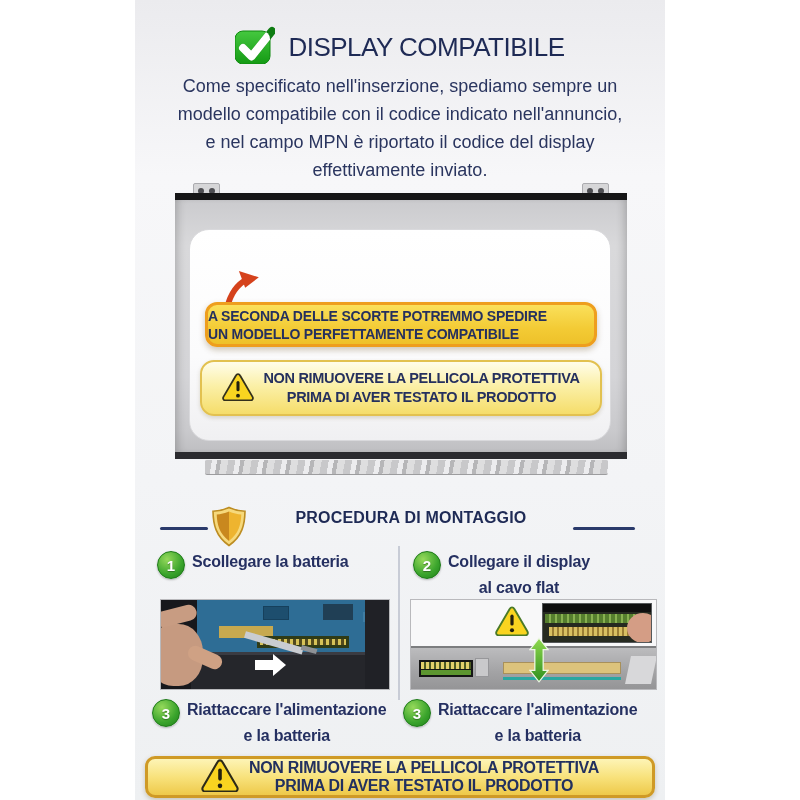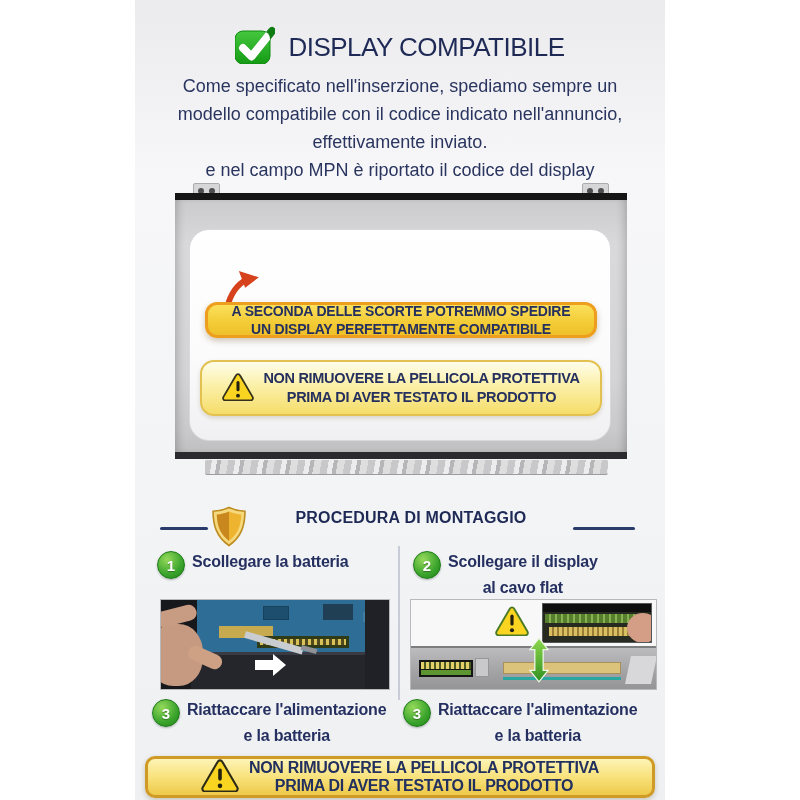--- a/index.html
+++ b/index.html
@@ -34,25 +34,25 @@
     border:1px solid #d9d9dc; border-radius:20px;
   }
   .pbar { position:absolute; left:0; top:272px; width:452px; height:7px; background:#2b2b2f; }
   .pfoil {
     position:absolute; left:30px; top:279px; width:403px; height:16px; border-radius:2px;
     background:repeating-linear-gradient(100deg,#c8c8ca 0 7px,#ececee 7px 12px,#b6b6b8 12px 16px,#dededf 16px 23px);
     border-top:1px solid #f2f2f3; border-bottom:1px solid #9c9c9e;
   }
 
   .banner1 {
-    position:absolute; left:30px; top:122px; width:392px; height:36px;
+    position:absolute; left:30px; top:122px; width:392px; height:45px;
     border:3px solid #ee9e1e; border-radius:12px;
     background:linear-gradient(180deg,#fae05b 0%,#f3cb35 60%,#eec12a 100%);
     box-shadow:0 3px 6px rgba(90,60,0,.28);
-    display:flex; flex-direction:column; align-items:center; justify-content:center;
+    display:flex; flex-direction:column; justify-content:center;
   }
   .banner1 .bl { font-size:14px; font-weight:bold; color:#25305e; line-height:18px; white-space:nowrap; letter-spacing:-0.2px; }
   .banner2 {
     position:absolute; left:25px; top:180px; width:402px; height:56px;
     border:2px solid #e2c150; border-radius:14px;
     background:linear-gradient(180deg,#fffdea 0%,#fbf0a8 45%,#f5dd6a 100%);
     box-shadow:0 2px 4px rgba(90,70,0,.18);
     display:flex; align-items:center; justify-content:center; gap:9px;
   }
   .warn-lines .bl { font-size:14.5px; font-weight:bold; color:#25305e; line-height:19px; white-space:nowrap; letter-spacing:-0.3px; text-align:center; }
@@ -149,22 +149,22 @@
           <path d="M8 22 L16.5 30.5 L37 5" stroke="#0e7c12" stroke-width="8" fill="none" stroke-linecap="round" stroke-linejoin="round"></path>
           <path d="M8 22 L16.5 30.5 L37 5" clip-path="url(#cchk)" stroke="#ffffff" stroke-width="8" fill="none" stroke-linecap="round" stroke-linejoin="round"></path>
         </svg>
       </span>
       <span class="hdr-title">DISPLAY COMPATIBILE</span>
     </div>
 
     <div class="para">
       <div>Come specificato nell'inserzione, spediamo sempre un</div>
       <div>modello compatibile con il codice indicato nell'annuncio,</div>
+      <div>e nel campo MPN è riportato il codice del display</div>
       <div>effettivamente inviato.</div>
-      <div>e nel campo MPN è riportato il codice del display</div>
     </div>
 
     <div class="panel">
       <div class="brk" style="left:18px">
           <i class="h1"></i>
           <i class="h2"></i>
         </div>
       <div class="brk" style="left:407px">
           <i class="h1"></i>
           <i class="h2"></i>
@@ -178,21 +178,21 @@
 
       <span class="abs" style="left:46px; top:90px;">
         <svg width="40" height="44" viewBox="0 0 38 42">
           <path d="M5 40 C7 28 11 18 21 11" stroke="#d5421c" stroke-width="5.5" fill="none" stroke-linecap="round"></path>
           <polygon points="17,1 36,7 23,17" fill="#d5421c"></polygon>
         </svg>
       </span>
 
       <div class="banner1">
         <div class="bl">A SECONDA DELLE SCORTE POTREMMO SPEDIRE</div>
-        <div class="bl">UN DISPLAY PERFETTAMENTE COMPATIBILE</div>
+        <div class="bl">UN MODELLO PERFETTAMENTE COMPATIBILE</div>
       </div>
 
       <div class="banner2">
         <span>
           <svg width="32" height="29" viewBox="0 0 40 36">
             <path d="M20 2.5 C21 2.5 22 3.1 22.6 4.2 L38.2 31 C39.4 33.2 38 35.5 35.5 35.5 L4.5 35.5 C2 35.5 0.6 33.2 1.8 31 L17.4 4.2 C18 3.1 19 2.5 20 2.5 Z" fill="#f9d420" stroke="#33301c" stroke-width="2.2"></path>
             <rect x="18.1" y="11" width="3.8" height="13" rx="1.9" fill="#23200f"></rect>
             <circle cx="20" cy="29.5" r="2.4" fill="#23200f"></circle>
           </svg>
         </span>
@@ -218,21 +218,21 @@
     </span>
     <div class="proc-title">PROCEDURA DI MONTAGGIO</div>
     <div class="hline" style="left:438px; width:62px;"></div>
 
     <div class="badge" style="left:22px; top:551px;">1</div>
     <div class="steptxt" style="left:57px; top:549px;">
       <div>Scollegare la batteria</div>
     </div>
     <div class="badge" style="left:278px; top:551px;">2</div>
     <div class="steptxt" style="left:313px; top:549px;">
-      <div>Scollegare il display</div>
+      <div>Collegare il display</div>
       <div>al cavo flat</div>
     </div>
     <div class="vdiv"></div>
 
     <div class="photo p1">
       <div class="ph lp-pcb">
         <div class="ph lp-chip1"></div>
         <div class="ph lp-chip2"></div>
         <div class="ph lp-chip3"></div>
         <div class="ph lp-dot"></div>

